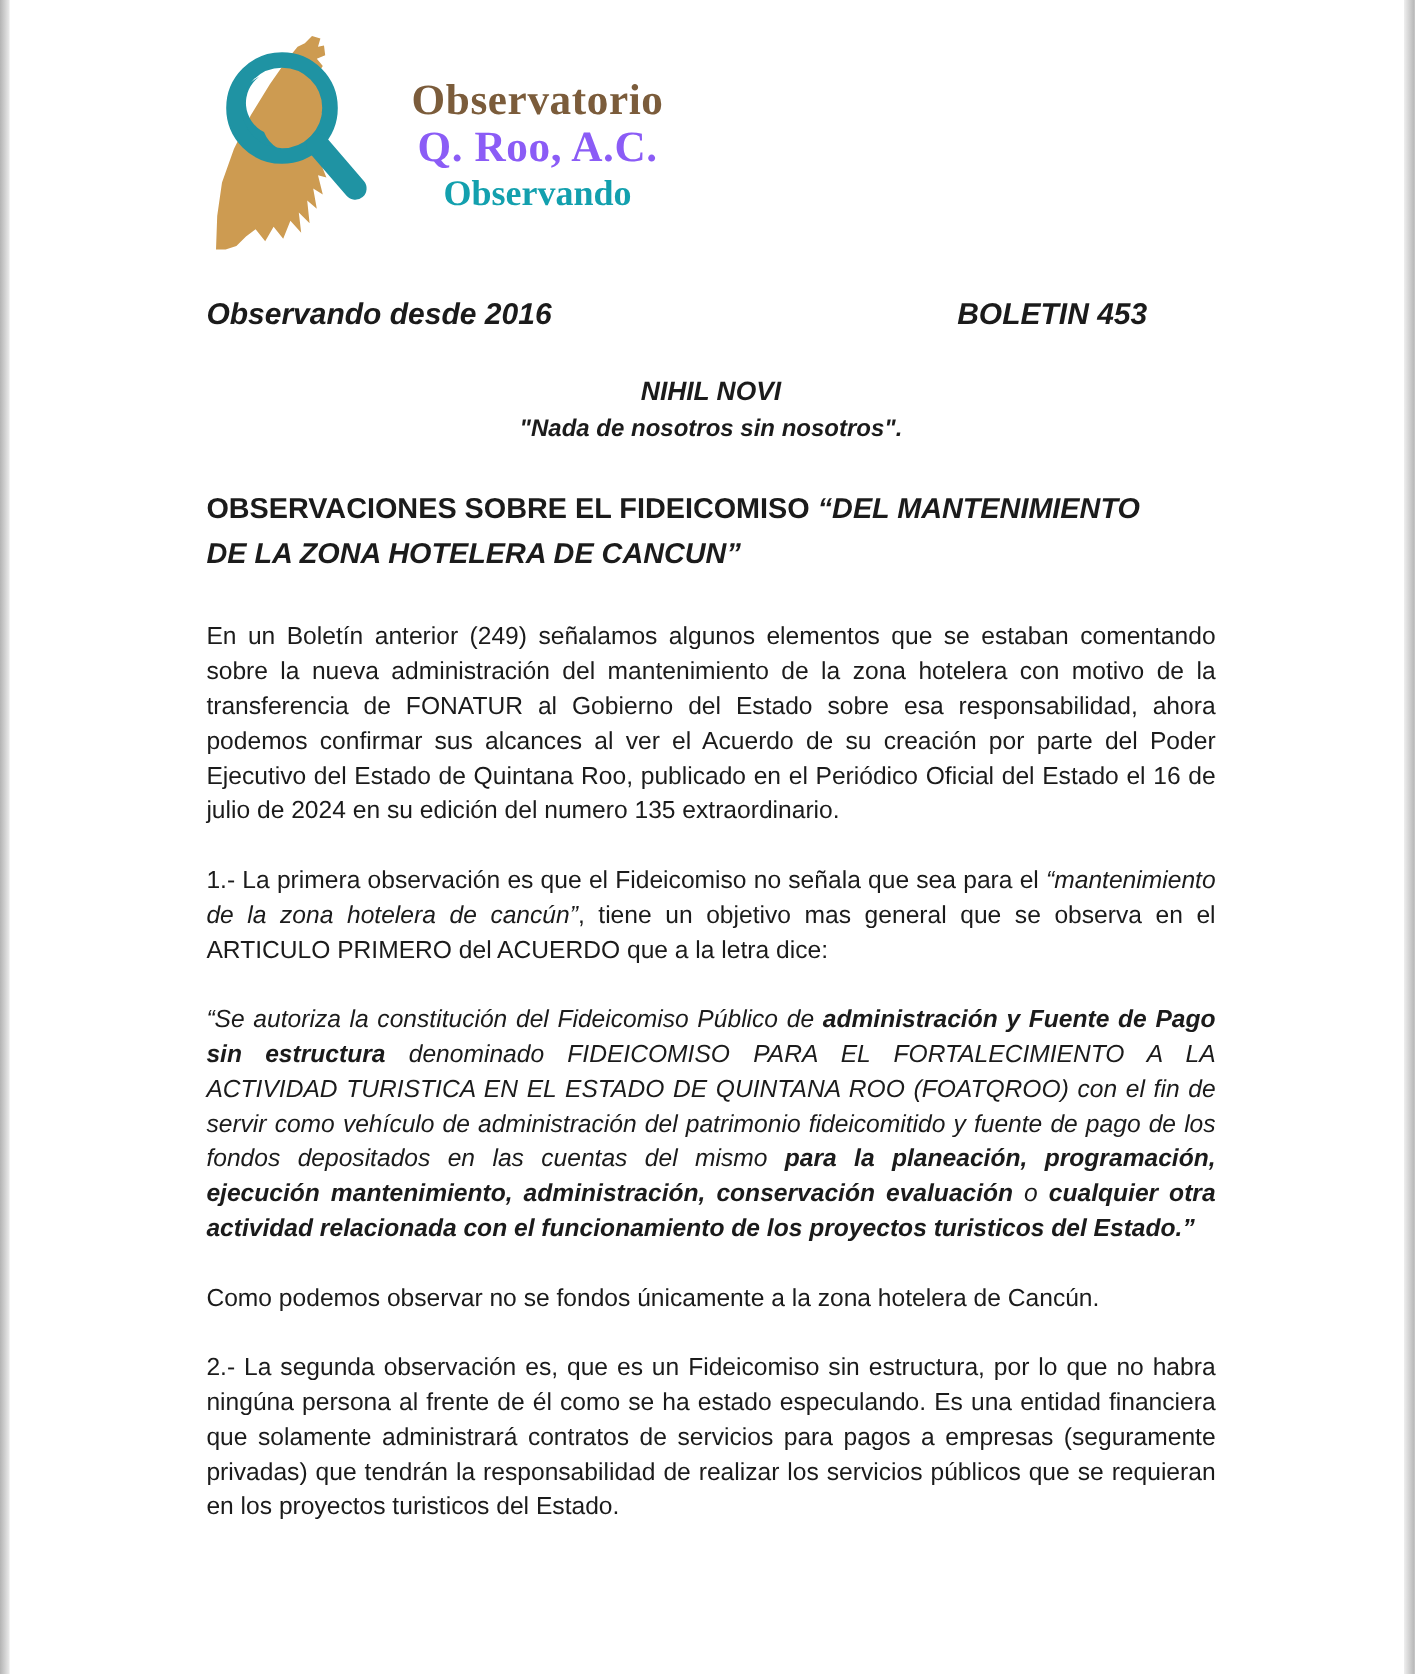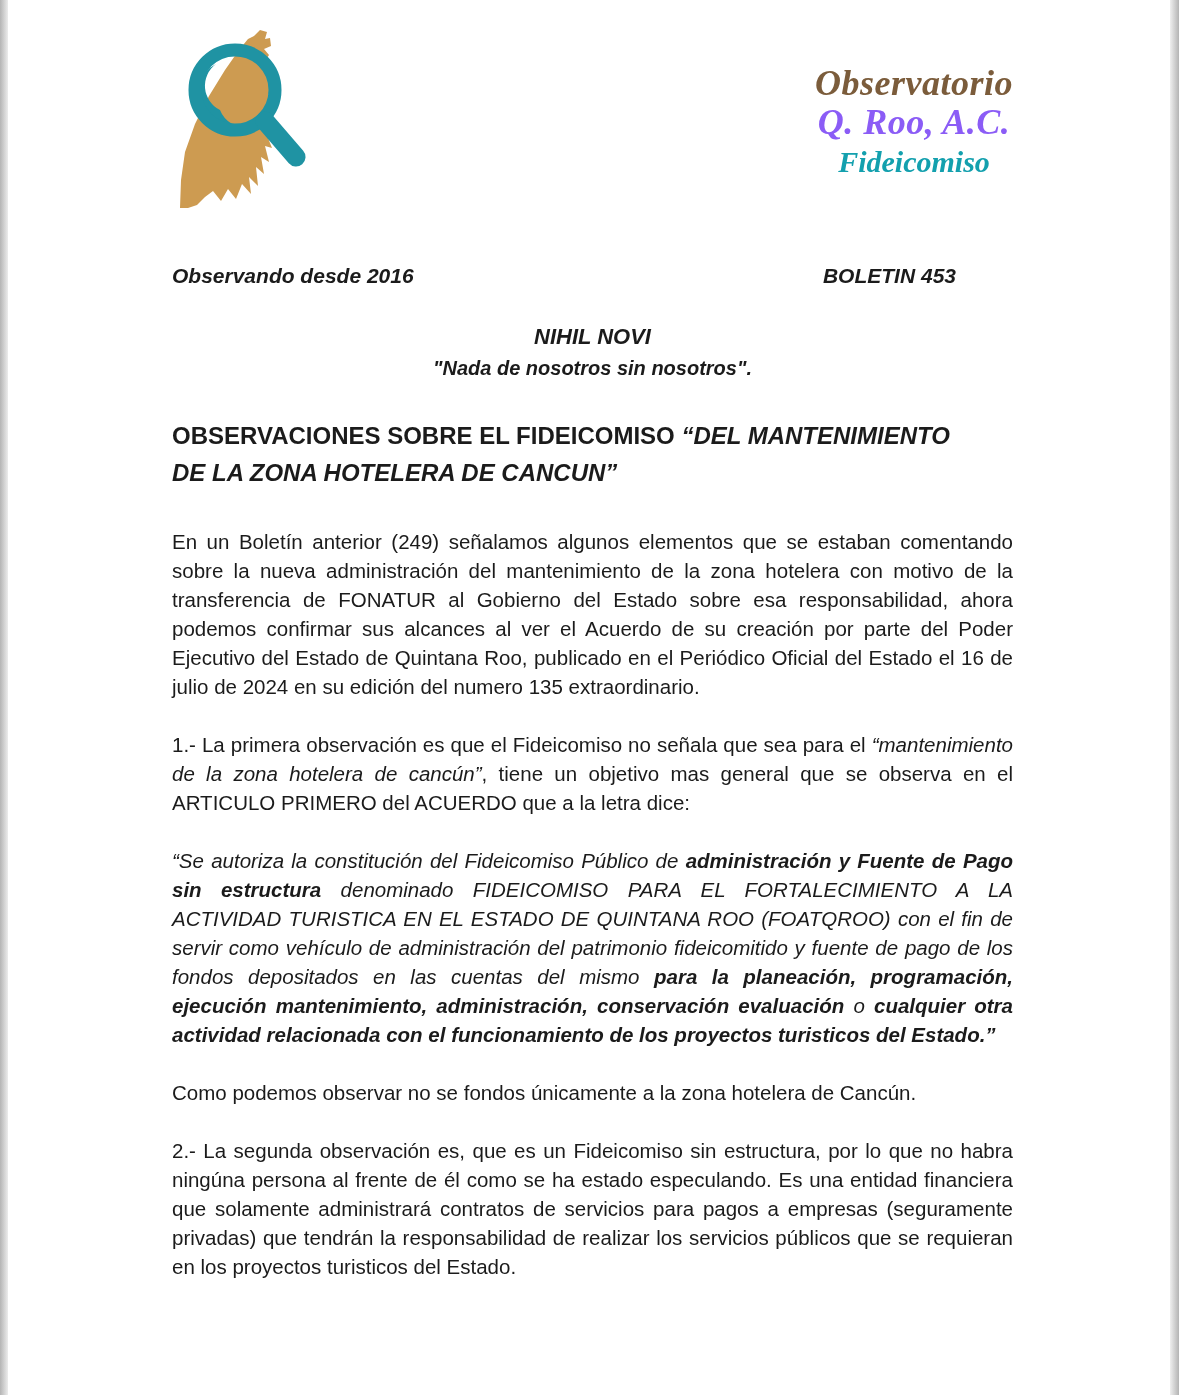--- a/index.html
+++ b/index.html
@@ -24,24 +24,23 @@
     left: 172px;
     width: 841px;
     top: 0;
   }
 
   
   .logo-row {
     margin-top: 28px;
     height: 186px;
     display: flex;
-    justify-content: space-between;
+    justify-content: flex-start;
     align-items: flex-start;
-    gap: 11px;
-    font-style: italic;
+    gap: 26px;
   }
   .logo-icon { width: 145px; height: 186px; flex: 0 0 auto; }
   .logo-text {
     margin-top: 36px;
     text-align: center;
     font-family: "Liberation Serif", serif;
     font-weight: bold;
   }
   .logo-org {
     font-size: 36px;
@@ -49,24 +48,24 @@
     letter-spacing: 0.5px;
   }
   .logo-sub {
     font-size: 30px;
     line-height: 34px;
     margin-top: 3px;
   }
 
   
   .meta-row {
-    margin-top: 50px;
+    margin-top: 34px;
     display: flex;
     justify-content: space-between;
-    font-size: 21px;
+    font-size: 25px;
     font-weight: bold;
     font-style: italic;
   }
   .bulletin { margin-right: 57px; }
 
   .motto-title {
     margin-top: 36px;
     text-align: center;
     font-size: 22px;
     font-weight: bold;
@@ -121,21 +120,21 @@
 
       <path fill="#1F93A3" d="M44,36 A33,33 0 0 0 76,99 A27,27 0 0 1 48,82 A27,27 0 0 1 44,36 Z"></path>
 
       <circle cx="63" cy="62" r="40" fill="none" stroke="#1F93A3" stroke-width="13"></circle>
 
       <line x1="93" y1="93" x2="124" y2="129" stroke="#1F93A3" stroke-width="19" stroke-linecap="round"></line>
     </svg>
     <div class="logo-text">
       <div class="logo-org" style="color:#7B5C3B">Observatorio</div>
       <div class="logo-org" style="color:#8b5cf6">Q. Roo, A.C.</div>
-      <div class="logo-sub" style="color:#13A0AE">Fideicomiso</div>
+      <div class="logo-sub" style="color:#13A0AE">Observando</div>
     </div>
   </div>
 
   <div class="meta-row">
     <span class="tagline">Observando desde 2016</span>
     <span class="bulletin">BOLETIN 453</span>
   </div>
 
   <div class="motto-title">NIHIL NOVI</div>
   <div class="motto-quote">"Nada de nosotros sin nosotros".</div>

